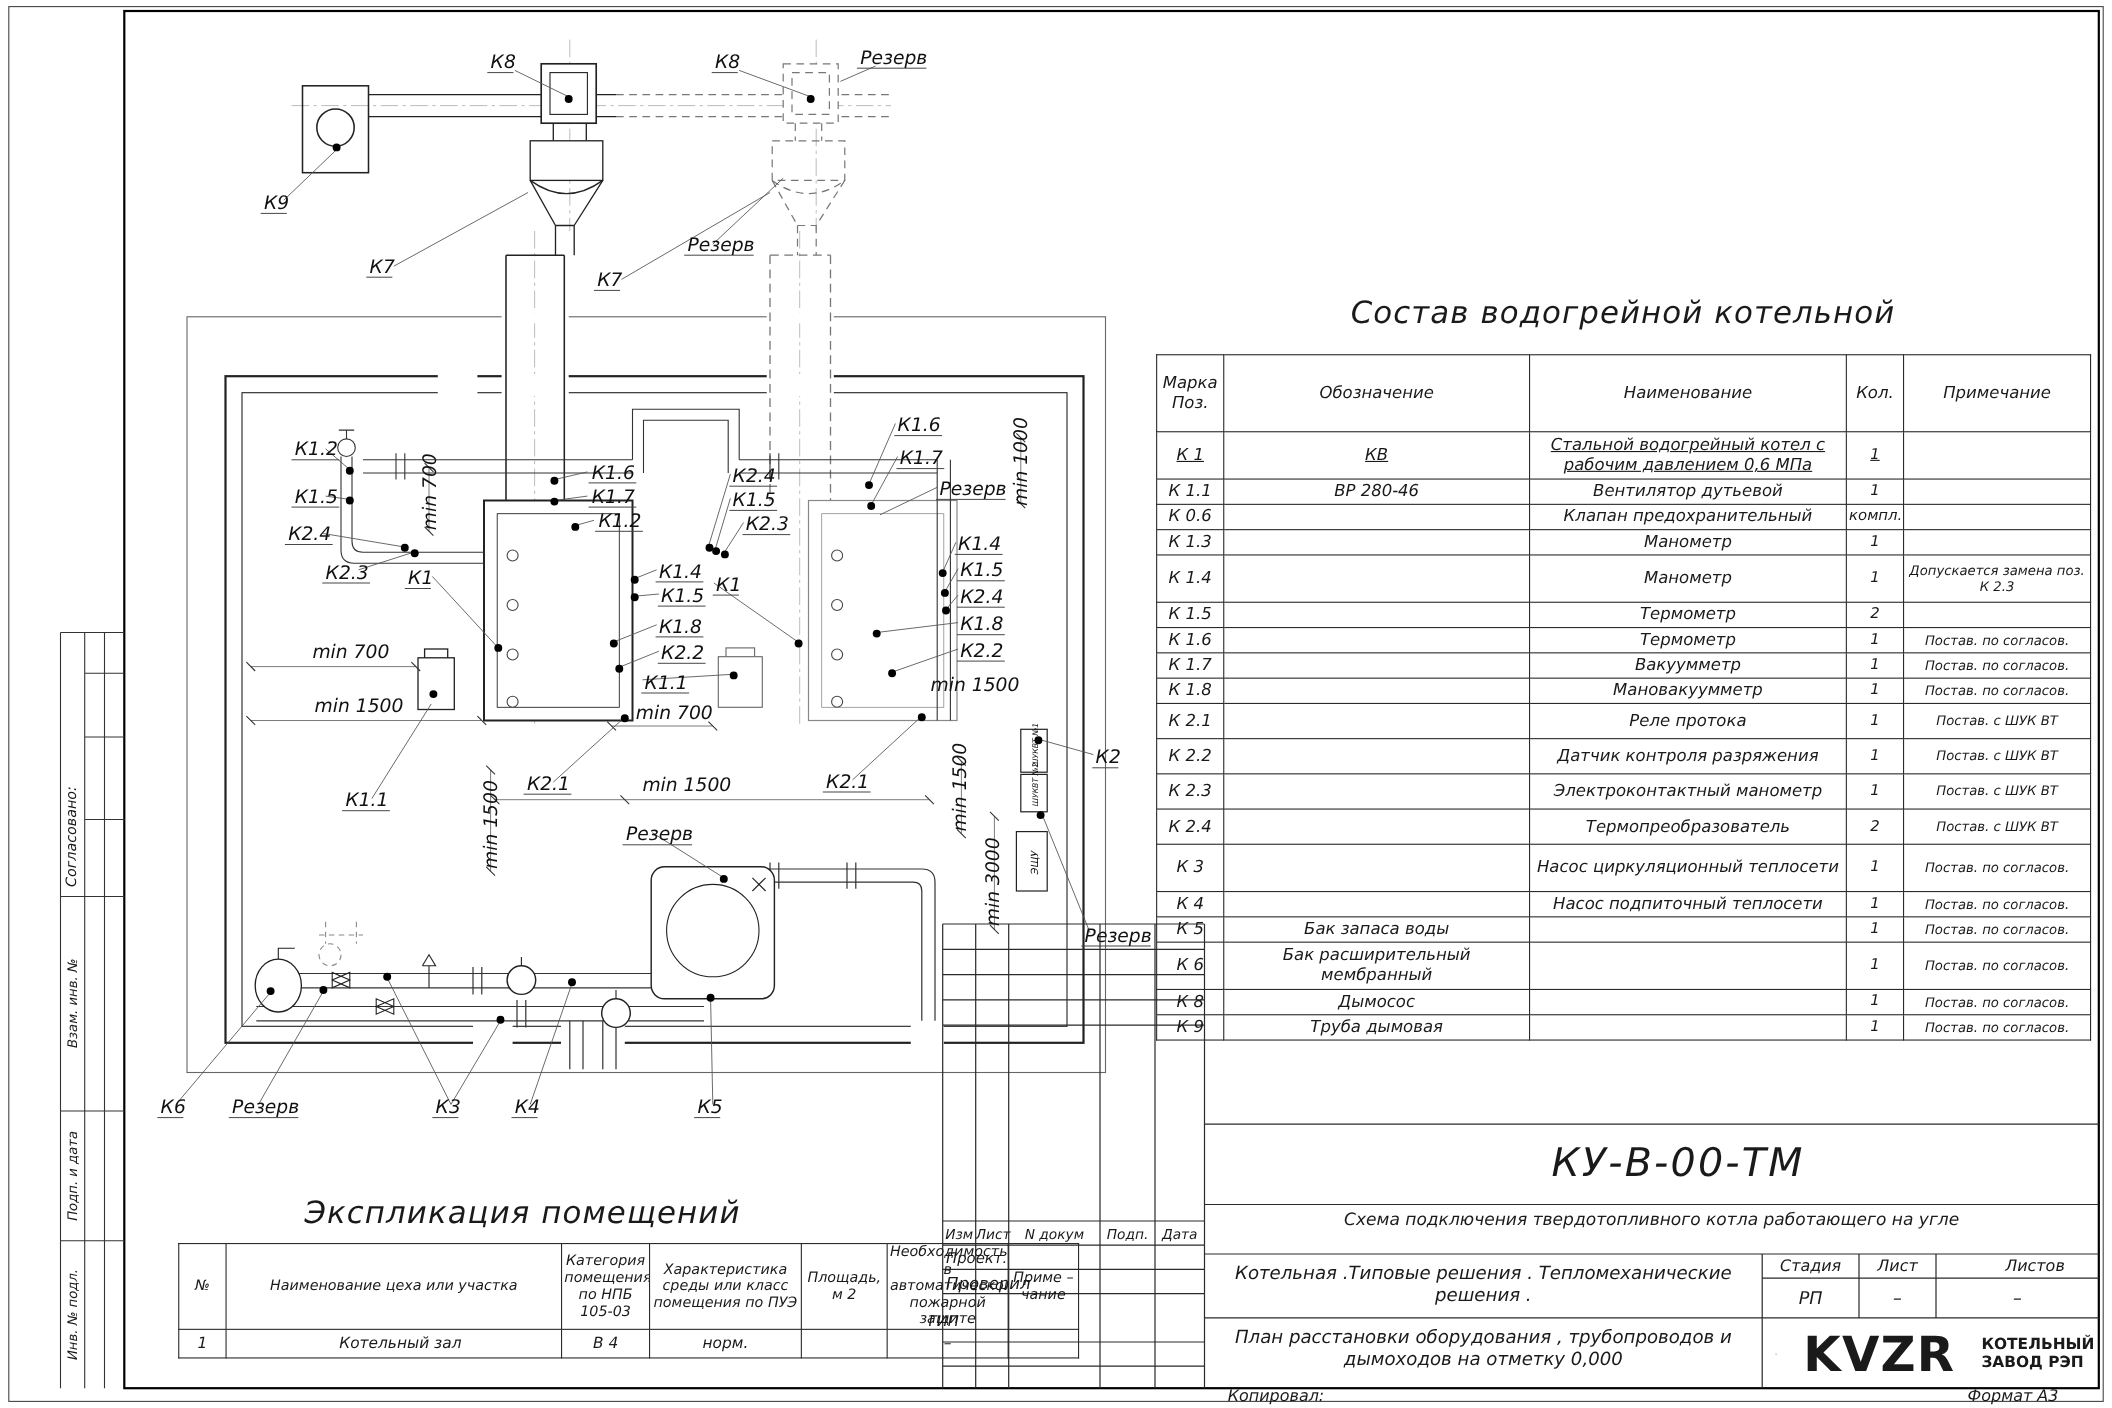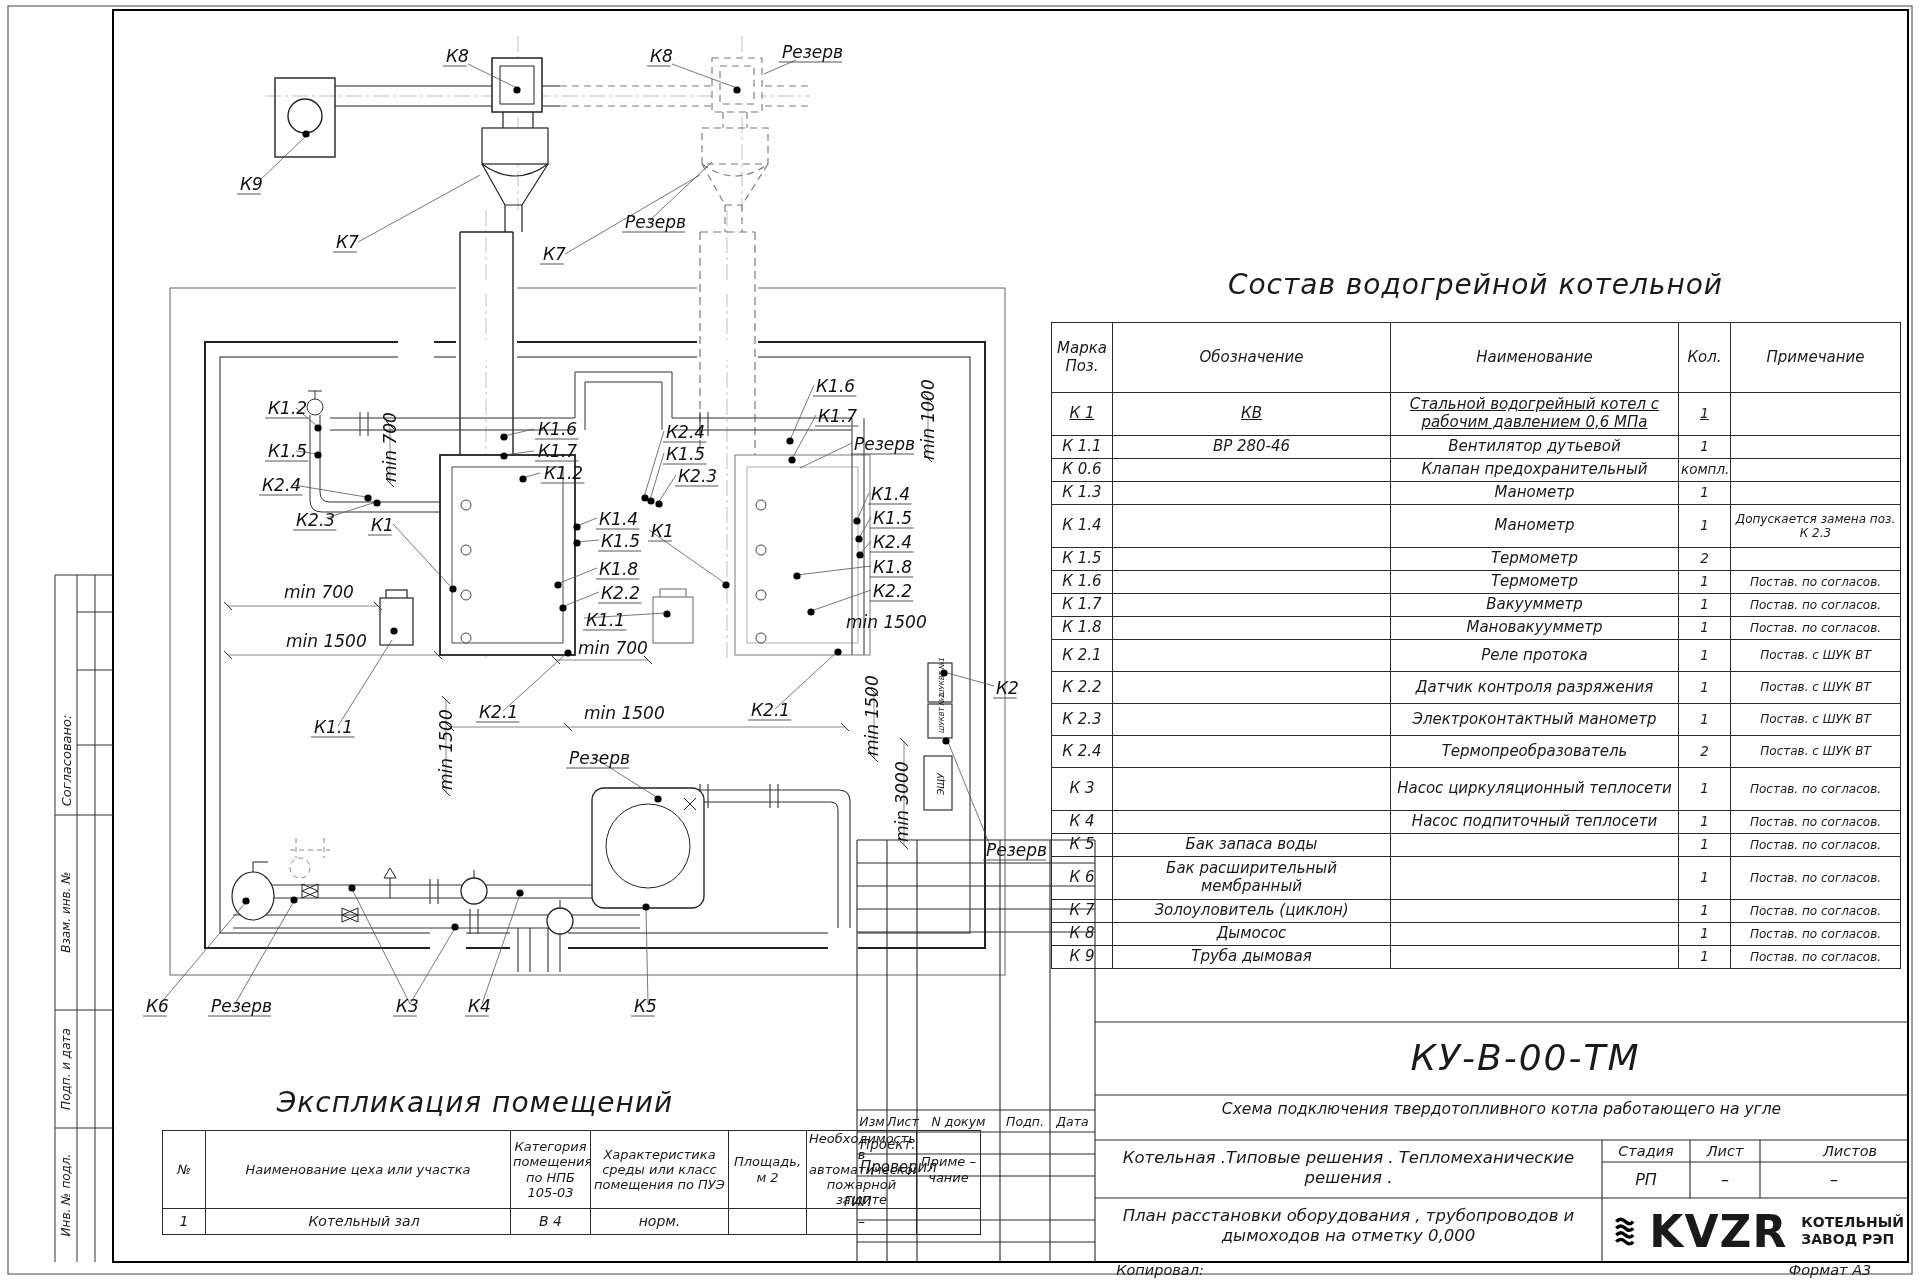--- a/index.html
+++ b/index.html
@@ -553,27 +553,20 @@
         </tr>
 
         <tr style="height: 43px;">
           <td>К 6</td>
           <td>Бак расширительный мембранный</td>
           <td></td>
           <td class="qty">1</td>
           <td class="note">Постав. по согласов.</td>
         </tr>
 
-        <tr style="height: 23px;">
-          <td>К 7</td>
-          <td>Золоуловитель  (циклон)</td>
-          <td></td>
-          <td class="qty">1</td>
-          <td class="note">Постав. по согласов.</td>
-        </tr>
 
         <tr style="height: 23px;">
           <td>К 8</td>
           <td>Дымосос</td>
           <td></td>
           <td class="qty">1</td>
           <td class="note">Постав. по согласов.</td>
         </tr>
 
         <tr style="height: 23px;">
@@ -641,21 +634,21 @@
   <div class="tb ctr" style="left:857px;top:1114px;width:30px;font-size:12.5px;">Изм</div>
   <div class="tb ctr" style="left:887px;top:1114px;width:30px;font-size:12.5px;">Лист</div>
   <div class="tb ctr" style="left:917px;top:1114px;width:83px;font-size:12.5px;">N докум</div>
   <div class="tb ctr" style="left:1000px;top:1114px;width:50px;font-size:12.5px;">Подп.</div>
   <div class="tb ctr" style="left:1050px;top:1114px;width:45px;font-size:12.5px;">Дата</div>
 
   <div class="tb" style="left:860px;top:1136px;font-size:13.5px;">Проект.</div>
   <div class="tb" style="left:860px;top:1158px;font-size:15px;">Проверил</div>
   <div class="tb" style="left:844px;top:1180px;font-size:13.5px;margin-top:13px;">ГИП</div>
 
-  <div class="abs" style="left:1614px;top:1204px;width:290px;height:54px;display:flex;align-items:center;gap:14px;">
+  <div class="abs" style="left:1614px;top:1204px;width:290px;height:54px;display:flex;align-items:center;gap:24px;">
     <svg width="38" height="50" viewBox="0 0 38 50">
       <g stroke="#000" stroke-width="6" fill="none">
         <path d="M4 8 q8 -8 16 0 t14 0"></path>
         <path d="M4 20 q8 -8 16 0 t14 0"></path>
         <path d="M4 32 q8 -8 16 0 t14 0"></path>
         <path d="M4 44 q8 -8 16 0 t14 0"></path>
       </g>
     </svg>
     <span class="logo-kvzr">KVZR</span>
     <span class="logo-sub" style="white-space:pre-line;">КОТЕЛЬНЫЙ

